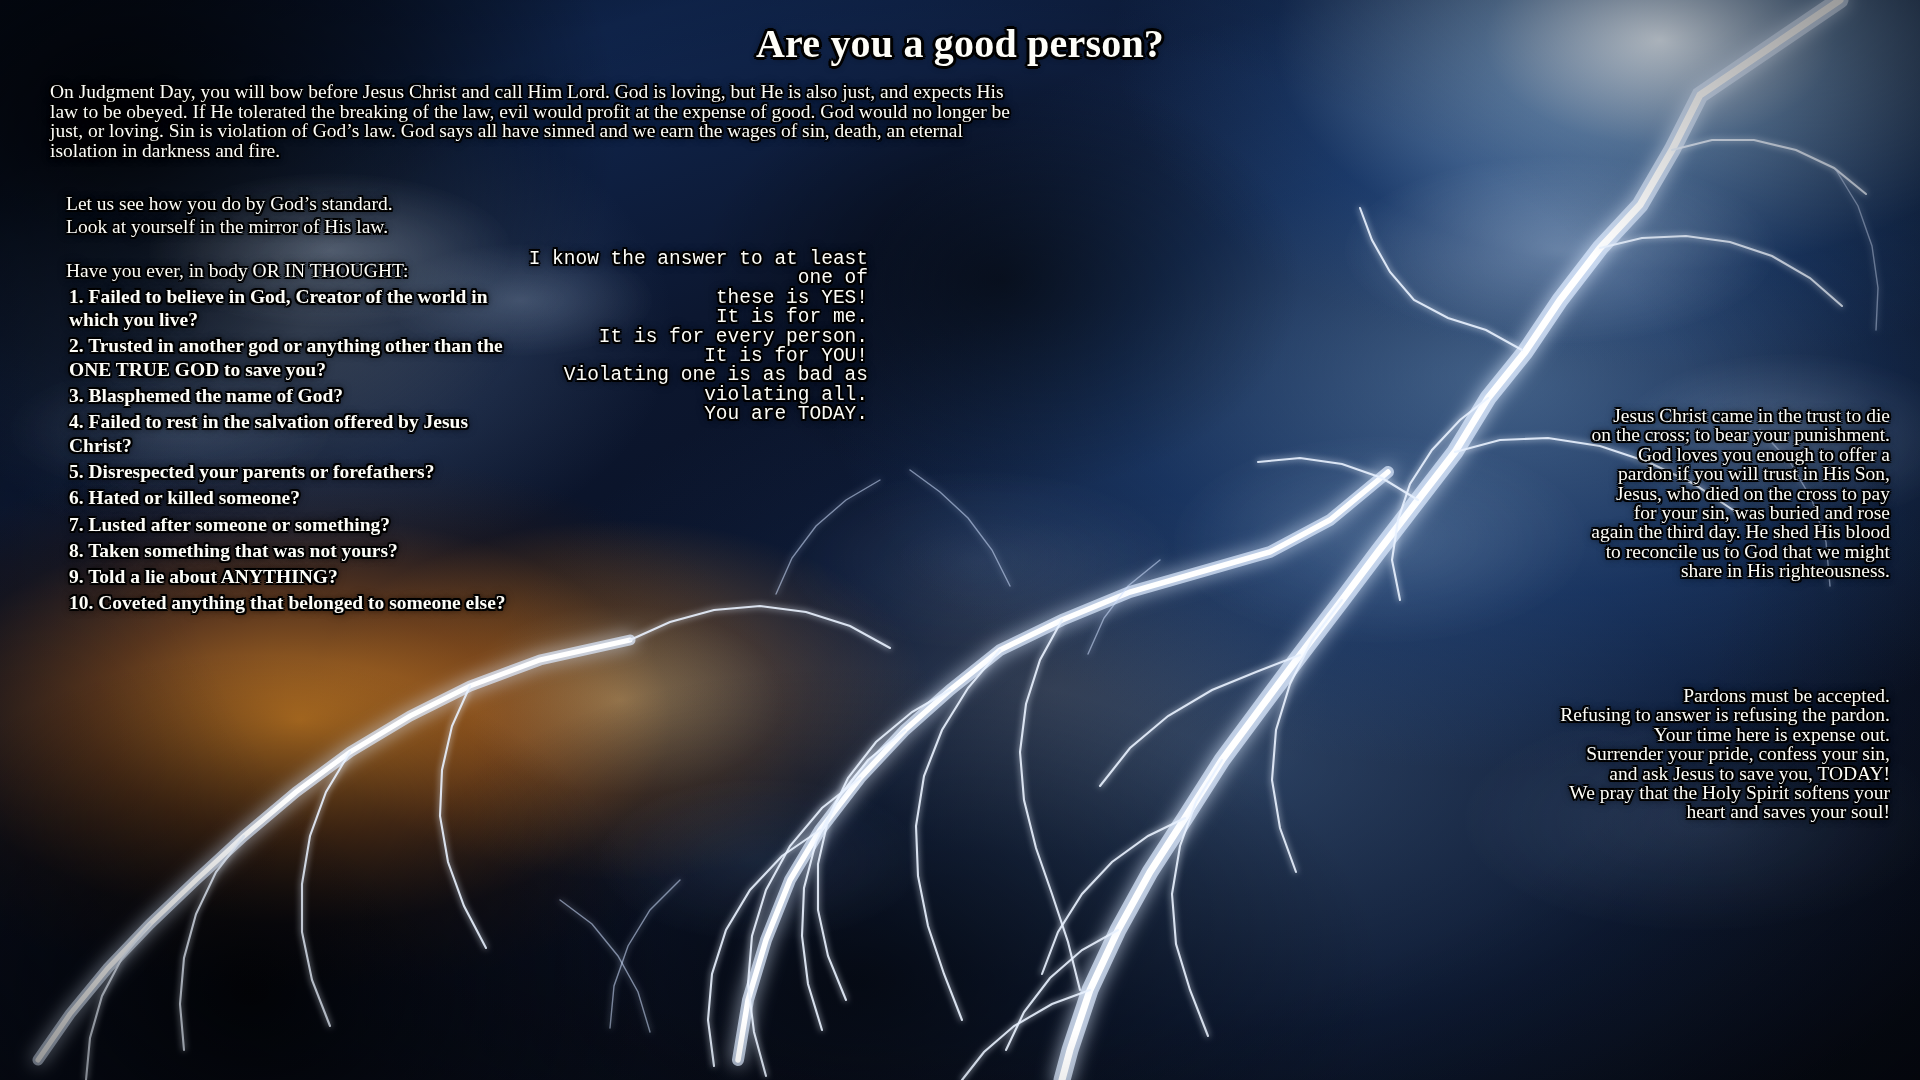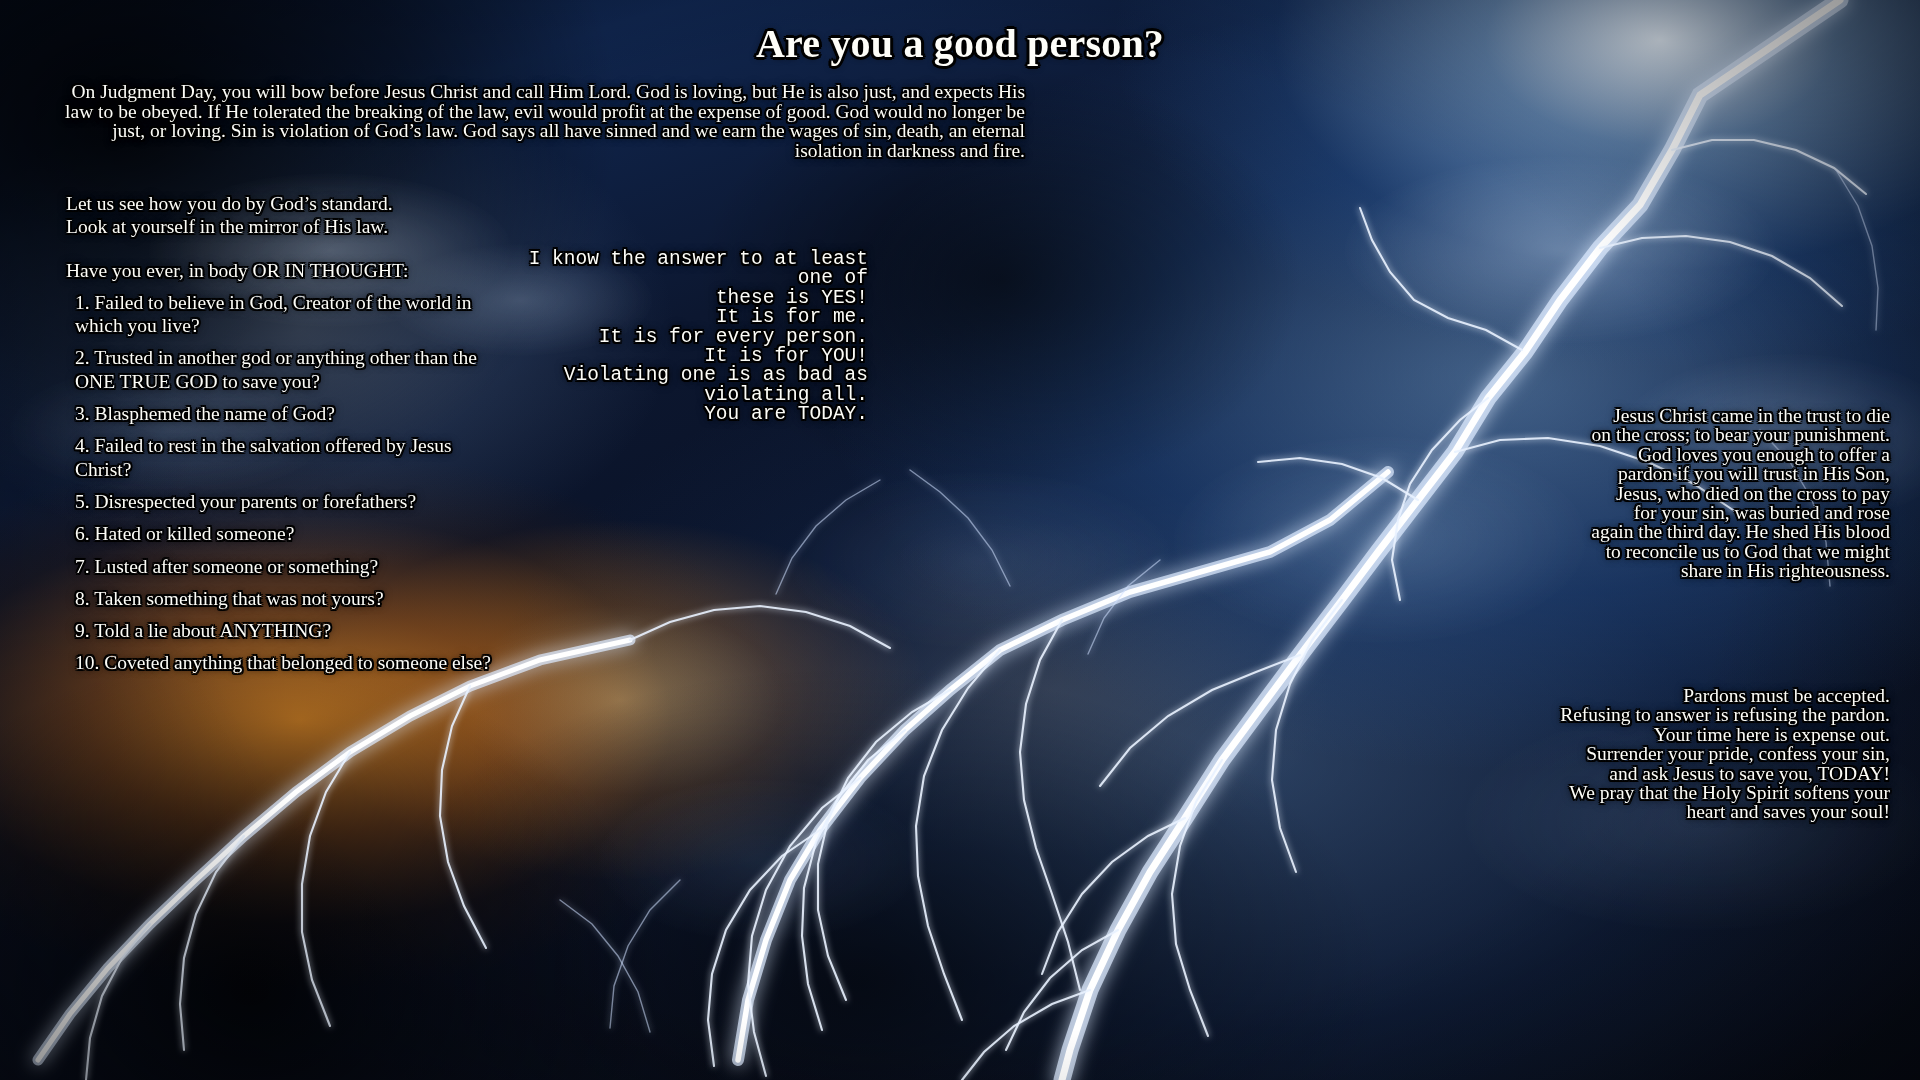--- a/index.html
+++ b/index.html
@@ -103,34 +103,34 @@
       0 0 7px rgba(0,0,0,0.95);
   }
 
   #intro {
     position: absolute;
     top: 82px;
     left: 50px;
     width: 975px;
     font-size: 19.5px;
     line-height: 19.6px;
-    text-align: right;
+    text-align: left;
   }
 
   #law-block {
     position: absolute;
     top: 192px;
     left: 66px;
     width: 448px;
     font-size: 19.5px;
     line-height: 23.3px;
   }
   #law-spacer { height: 20px; }
   #law-list { list-style: none; margin: 0; padding: 0; }
-  #law-list li { margin: 9px; padding: 0; }
+  #law-list li { margin: 3px; padding: 0; font-weight: bold; }
 
   #guilty {
     position: absolute;
     top: 250px;
     left: 528px;
     width: 340px;
     font-size: 19.5px;
     line-height: 19.4px;
     text-align: right;
     font-family: Liberation Mono, monospace;

